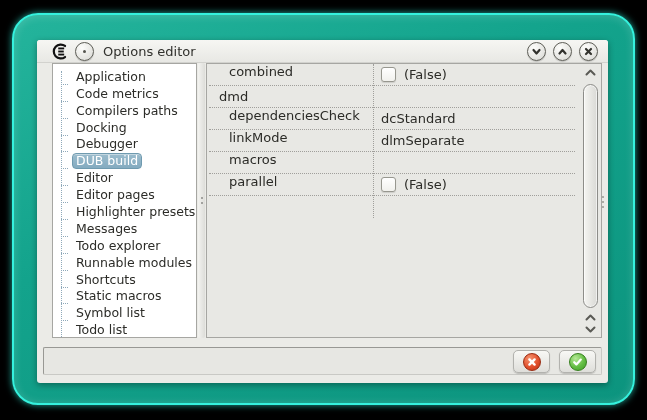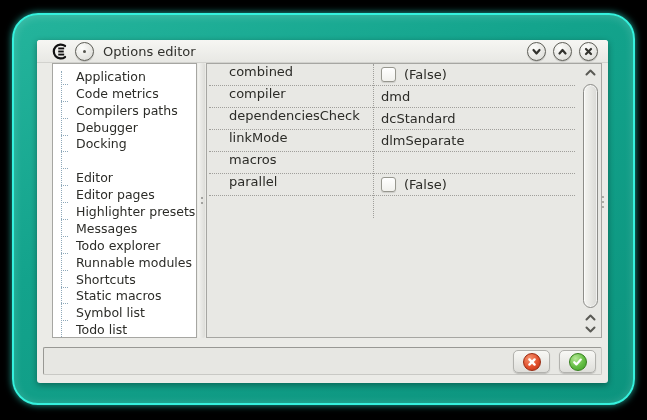--- a/index.html
+++ b/index.html
@@ -207,28 +207,29 @@
       <div class="tree-item">
         <span class="tree-stub"></span>
         <span class="label">Code metrics</span>
       </div>
       <div class="tree-item">
         <span class="tree-stub"></span>
         <span class="label">Compilers paths</span>
       </div>
       <div class="tree-item">
         <span class="tree-stub"></span>
+        <span class="label">Docking</span>
+      </div>
+      <div class="tree-item">
+        <span class="tree-stub"></span>
         <span class="label">Debugger</span>
       </div>
-      <div class="tree-item">
-        <span class="tree-stub"></span>
-        <span class="label">Docking</span>
-      </div>
       <div class="tree-item selected">
         <span class="tree-stub"></span>
+        <span class="label">DUB build</span>
       </div>
       <div class="tree-item">
         <span class="tree-stub"></span>
         <span class="label">Editor</span>
       </div>
       <div class="tree-item">
         <span class="tree-stub"></span>
         <span class="label">Editor pages</span>
       </div>
       <div class="tree-item">
@@ -275,21 +276,20 @@
     <div>
 
     <div class="prop-row cb-unchecked">
           <div class="pname">combined</div>
           <div class="pval">
             <span class="checkbox"></span>
             <span>(False)</span>
           </div>
         </div>
         <div class="prop-row">
-          <div class="pname">compiler</div>
           <div class="pval">
 
             <span>dmd</span>
           </div>
         </div>
         <div class="prop-row">
           <div class="pname">dependenciesCheck</div>
           <div class="pval">
 
             <span>dcStandard</span>

